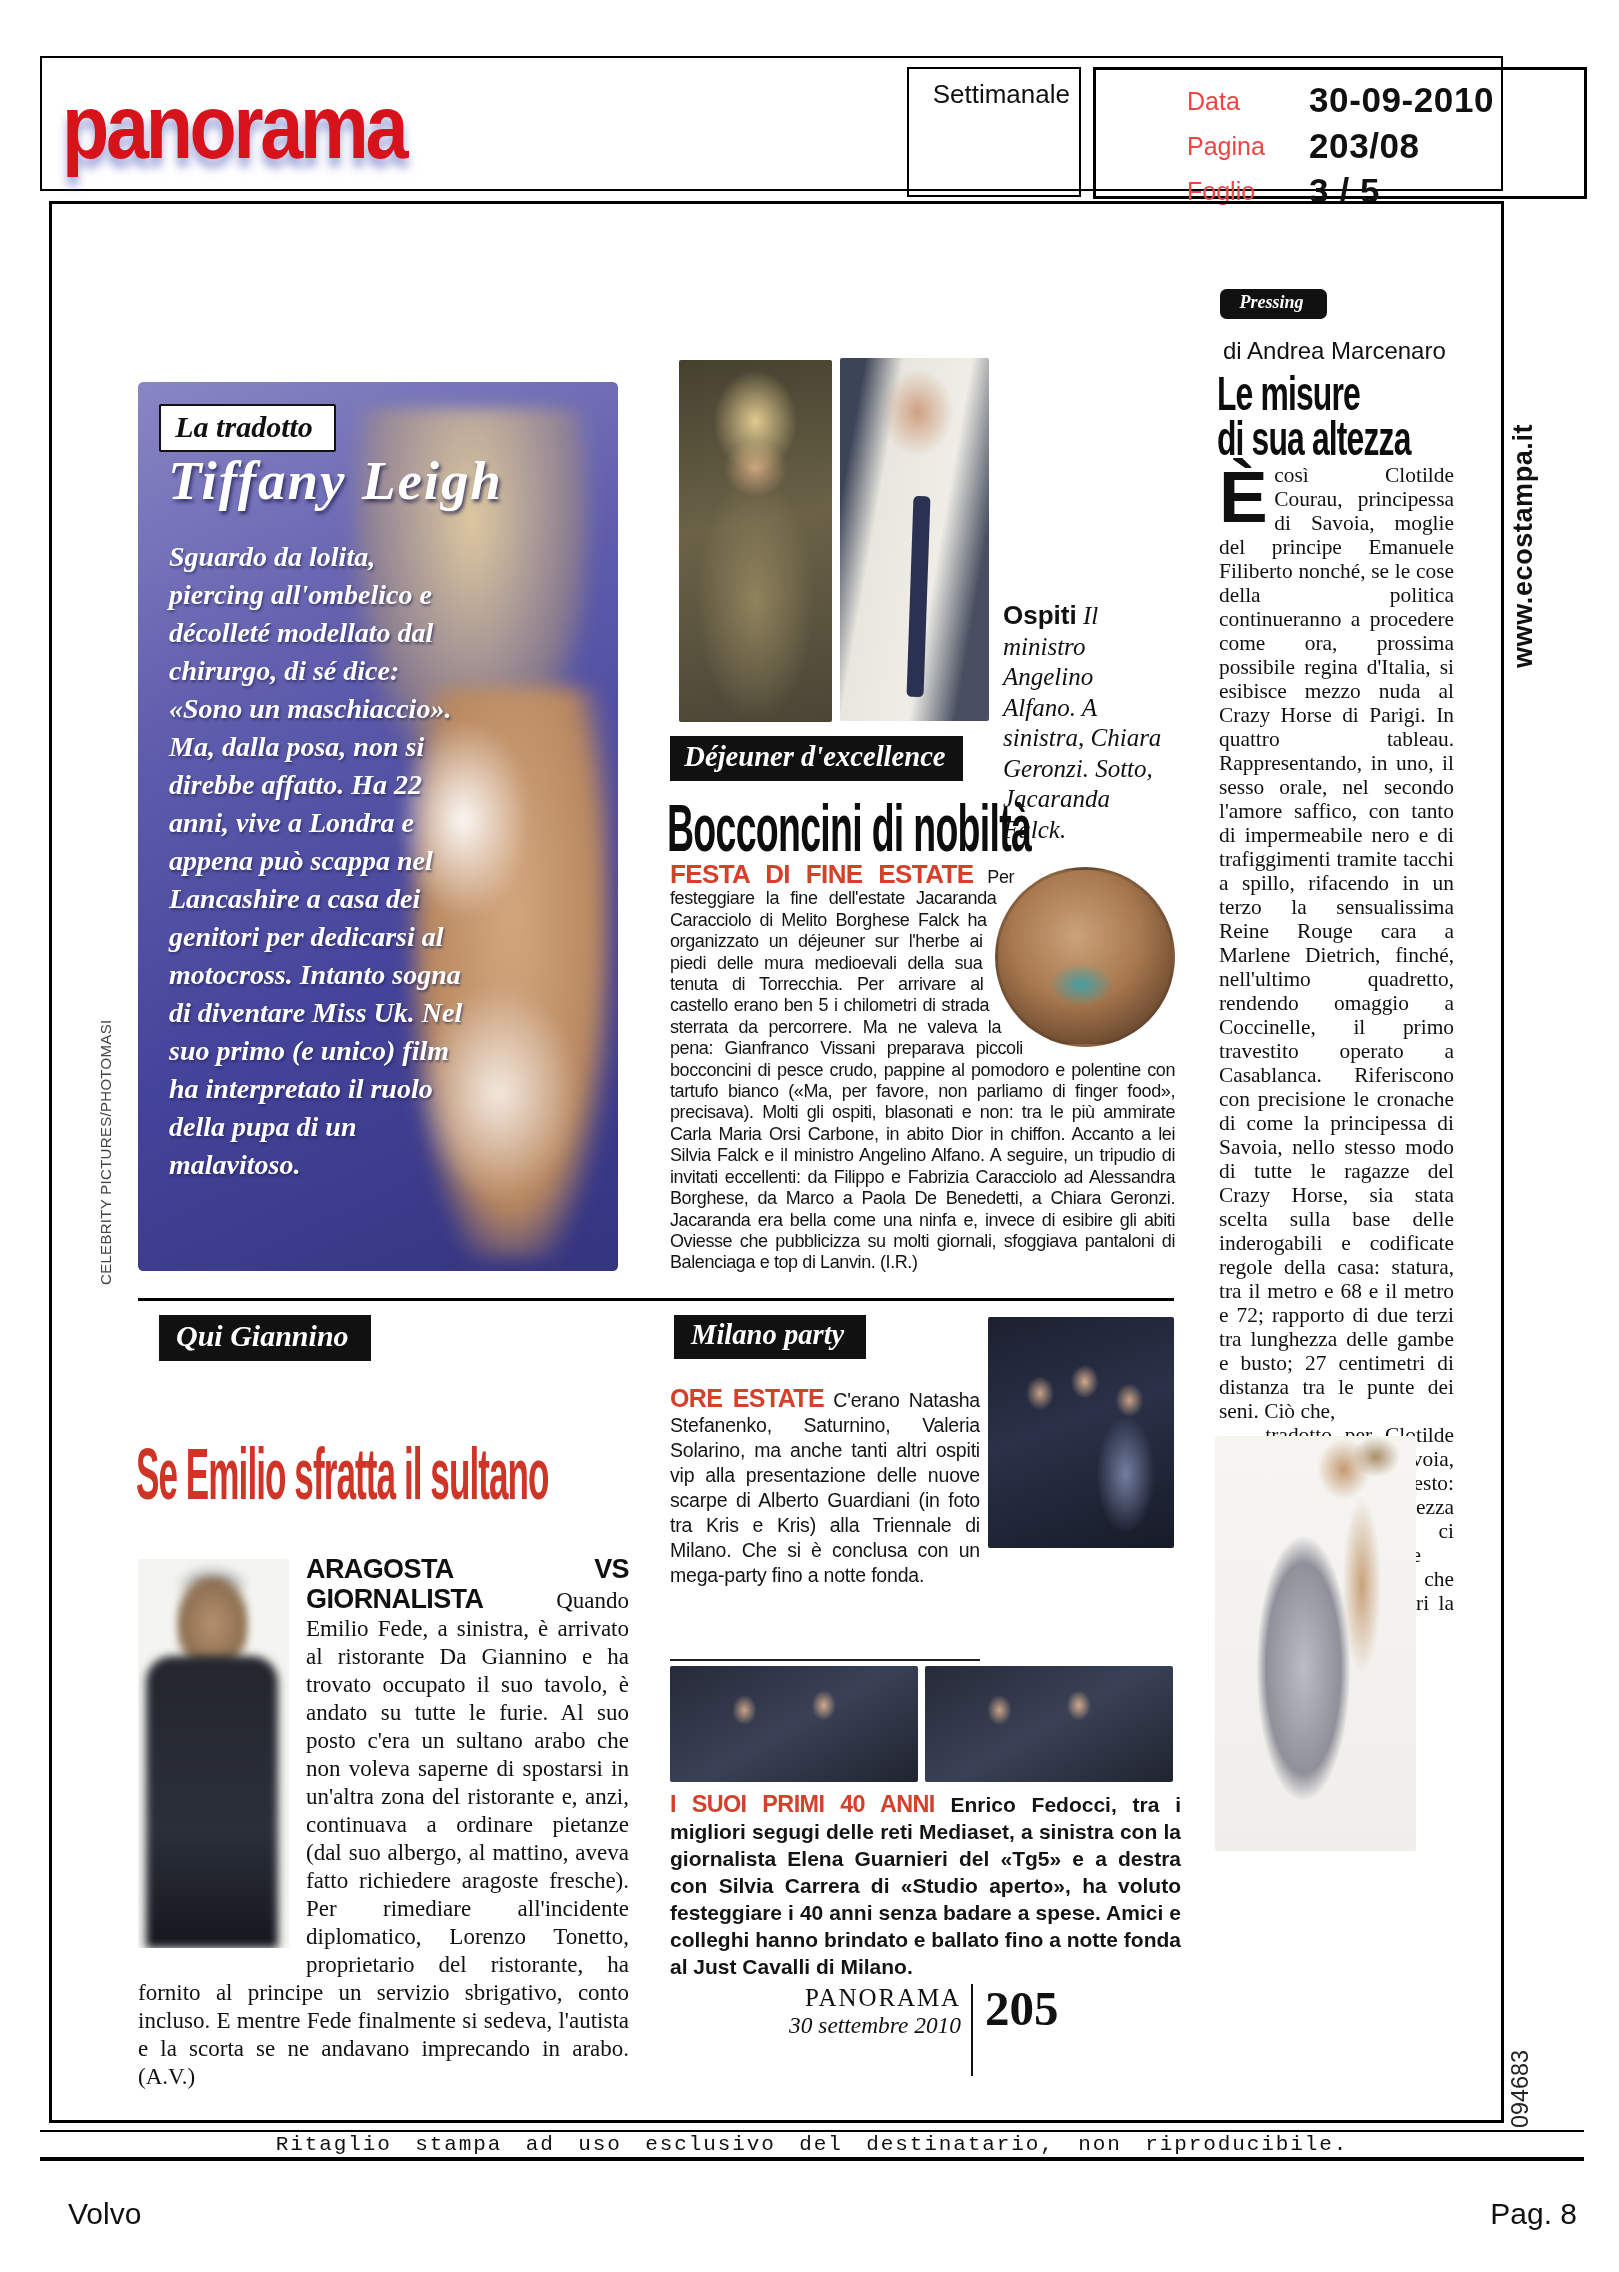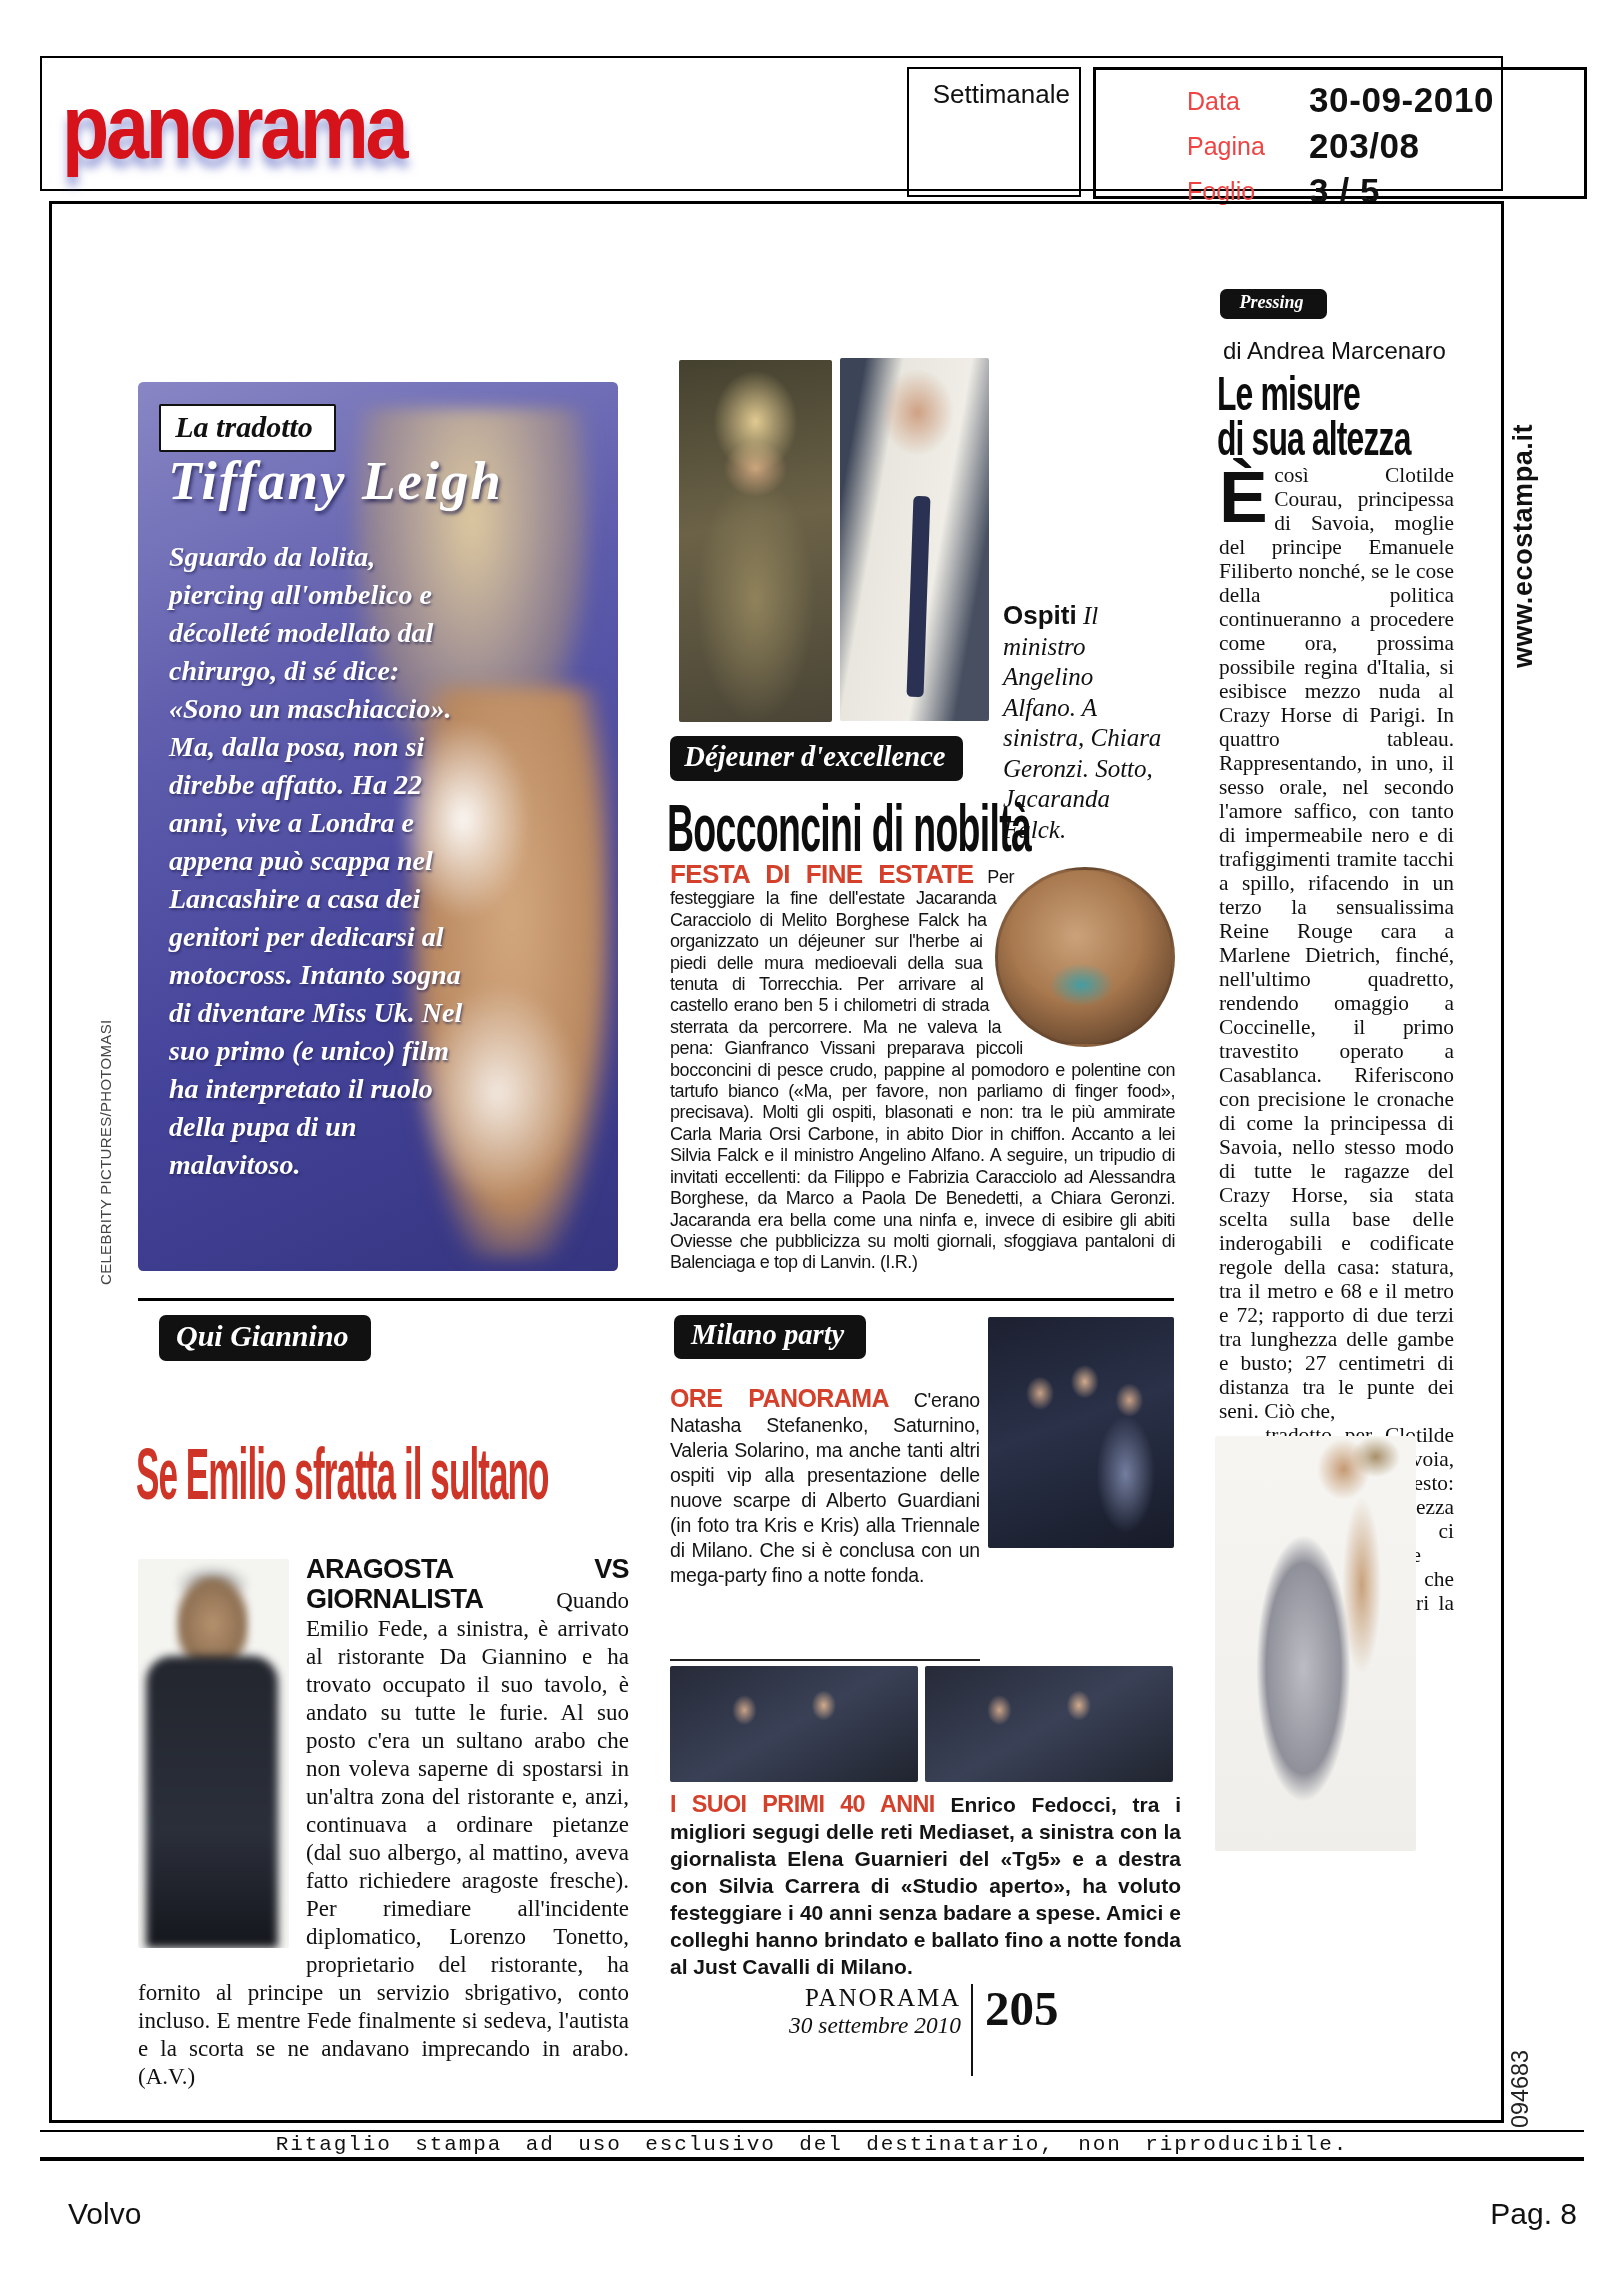--- a/index.html
+++ b/index.html
@@ -46,21 +46,21 @@
   #tiffany-title{position:absolute;left:30px;top:67px;width:435px;
         font:bold italic 55px "Liberation Serif",serif;letter-spacing:1.9px;color:#fff;
         text-shadow:1.9px 2.6px 3.9px rgba(30,30,80,.75);}
   #tiffany-body{position:absolute;left:31px;top:156px;width:305px;
         font:bold italic 28px "Liberation Serif",serif;line-height:38px;color:#fff;
         text-shadow:1.3px 1.9px 2.6px rgba(30,30,80,.6);}
   #photo-credit{left:97px;top:1012px;width:19.5px;height:273px;writing-mode:vertical-rl;
         transform:rotate(180deg);font-size:15px;letter-spacing:0.3px;color:#444;}
 
   
-  .black-tag{background:#111;color:#fff;border-radius:7px;display:inline-block;
+  .black-tag{background:#111;color:#fff;border-radius:0;display:inline-block;
         font:bold italic 30px "Liberation Serif",serif;padding:3.9px 22px 7.8px 17px;}
 
   
   #giannino-label{left:159px;top:1315px;}
   #giannino-headline{left:136px;top:1432px;font-size:73px;font-weight:bold;letter-spacing:-1.9px;
         color:#cf3527;transform:scaleX(.48);transform-origin:0 0;white-space:nowrap;}
   #giannino-article{left:138px;top:1555px;width:491px;
         font:23px "Liberation Serif",serif;line-height:28px;text-align:justify;}
   #fede-photo{float:left;width:151px;height:389px;margin:3.9px 17px 3.9px 0;position:relative;
         background:#f4f4f1;border-radius:2.6px;overflow:hidden;}
@@ -228,21 +228,21 @@
       <div id="fede-hair"></div>
       <div id="fede-head"></div>
       <div id="fede-body"></div>
     </div>
     <span class="lead lead-black">ARAGOSTA VS GIORNALISTA</span>
     <span>Quando Emilio Fede, a sinistra, è arrivato al ristorante Da Giannino e ha trovato occupato il suo tavolo, è andato su tutte le furie. Al suo posto c'era un sultano arabo che non voleva saperne di spostarsi in un'altra zona del ristorante e, anzi, continuava a ordinare pietanze (dal suo albergo, al mattino, aveva fatto richiedere aragoste fresche). Per rimediare all'incidente diplomatico, Lorenzo Tonetto, proprietario del ristorante, ha fornito al principe un servizio sbrigativo, conto incluso. E mentre Fede finalmente si sedeva, l'autista e la scorta se ne andavano imprecando in arabo. (A.V.)</span>
   </div>
 
   <div class="abs black-tag" id="milano-label">Milano party</div>
   <div class="abs" id="milano-body">
-    <span class="lead lead-red">ORE PANORAMA</span>
+    <span class="lead lead-red">ORE ESTATE</span>
     <span>C'erano Natasha Stefanenko, Saturnino, Valeria Solarino, ma anche tanti altri ospiti vip alla presentazione delle nuove scarpe di Alberto Guardiani (in foto tra Kris e Kris) alla Triennale di Milano. Che si è conclusa con un mega-party fino a notte fonda.</span>
   </div>
   <div class="abs" id="thin-rule"></div>
   <div class="abs" id="photo-party"></div>
   <div class="abs photo-strip" id="photo-f40-left"></div>
   <div class="abs photo-strip" id="photo-f40-right"></div>
   <div class="abs" id="fedocci-caption">
     <span class="lead lead-red">I SUOI PRIMI 40 ANNI</span>
     <span>Enrico Fedocci, tra i migliori segugi delle reti Mediaset, a sinistra con la giornalista Elena Guarnieri del «Tg5» e a destra con Silvia Carrera di «Studio aperto», ha voluto festeggiare i 40 anni senza badare a spese. Amici e colleghi hanno brindato e ballato fino a notte fonda al Just Cavalli di Milano.</span>
   </div>

